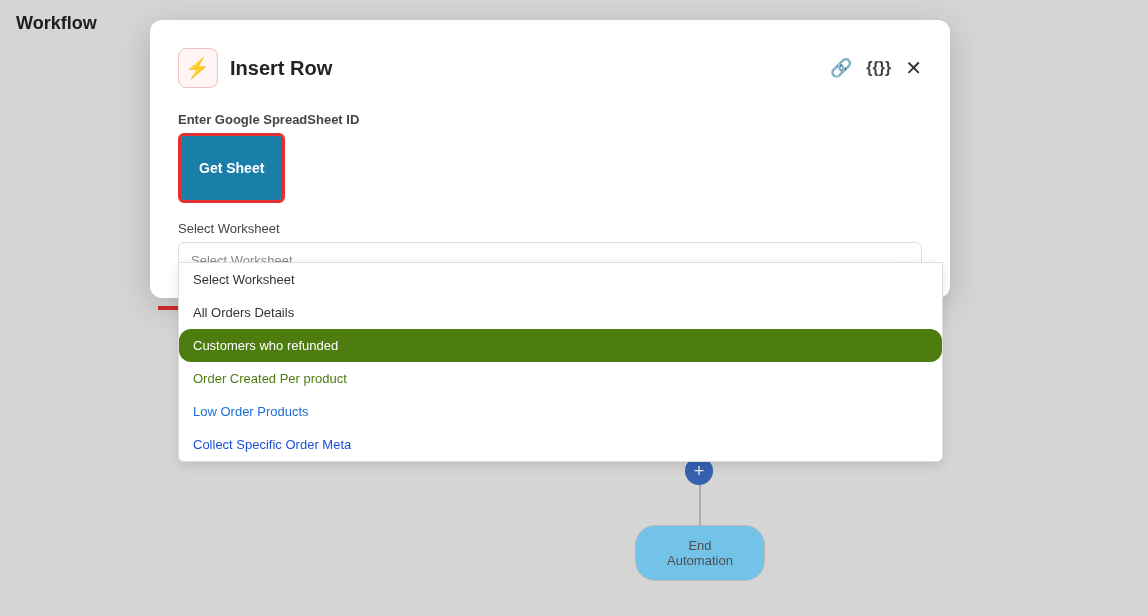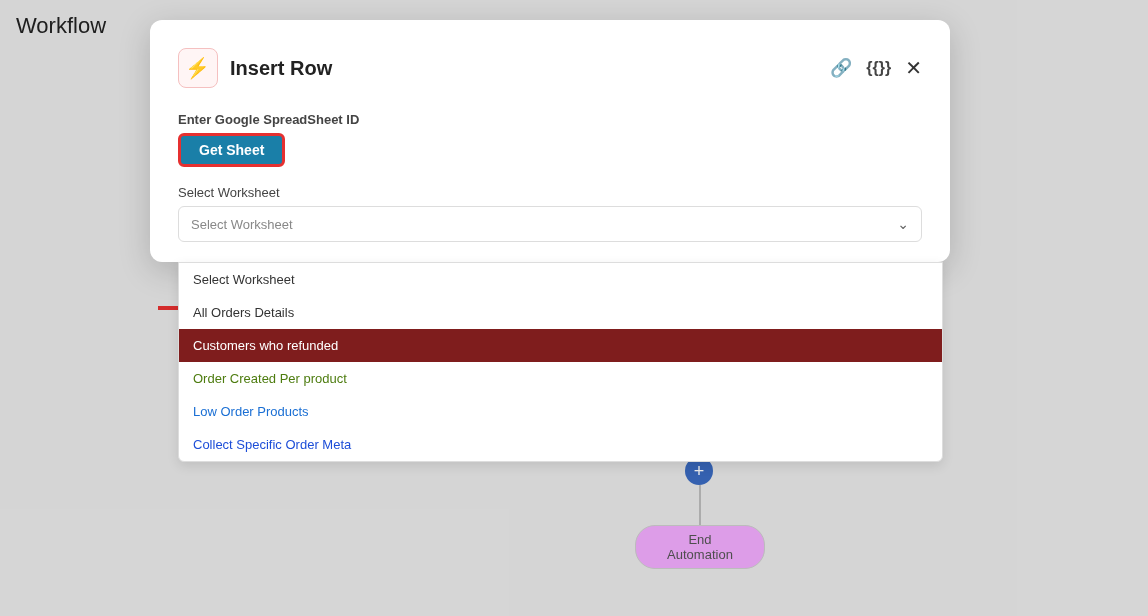--- a/index.html
+++ b/index.html
@@ -18,22 +18,22 @@
       top: 0; left: 0;
       width: 100%; height: 100%;
       background: #e8e8e8;
     }
 
     
     .workflow-title {
       position: absolute;
       top: 13px;
       left: 16px;
-      font-size: 22px;
-      font-weight: 400;
+      font-size: 18px;
+      font-weight: 700;
       color: #222;
     }
 
     
     .workflow-nodes {
       position: absolute;
       top: 320px;
       left: 560px;
     }
 
@@ -122,24 +122,24 @@
 
     .wf-connector2 {
       width: 2px;
       height: 40px;
       background: #bbb;
       position: relative;
       left: 139px;
     }
 
     .wf-end {
-      background: #f0abfc;
+      background: #7dd3fc;
       border: 1.5px solid #ccc;
       border-radius: 20px;
-      padding: 6px 20px;
+      padding: 12px 20px;
       font-size: 13px;
       color: #555;
       text-align: center;
       width: 130px;
       position: relative;
       left: 75px;
     }
 
     
     .arrow-indicator {
@@ -258,21 +258,21 @@
       font-size: 13px;
       color: #333;
       outline: none;
     }
 
     .get-sheet-btn {
       background: #1a7fa8;
       color: #fff;
       border: 3px solid #e63030;
       border-radius: 6px;
-      padding: 6px 18px;
+      padding: 24px 18px;
       font-size: 14px;
       font-weight: 600;
       cursor: pointer;
       white-space: nowrap;
     }
 
     .select-label {
       font-size: 13px;
       color: #444;
       margin-bottom: 6px;
@@ -312,22 +312,23 @@
     }
 
     .dropdown-item {
       padding: 9px 14px;
       font-size: 13px;
       color: #333;
       cursor: pointer;
     }
 
     .dropdown-item.selected {
-      background: #7f1d1d;
+      background: #4d7c0f;
       color: #fff;
+      border-radius: 12px;
     }
 
     .dropdown-item.orange-text {
       color: #4d7c0f;
     }
 
     .dropdown-item.blue-text {
       color: #1a6fd4;
     }
 

